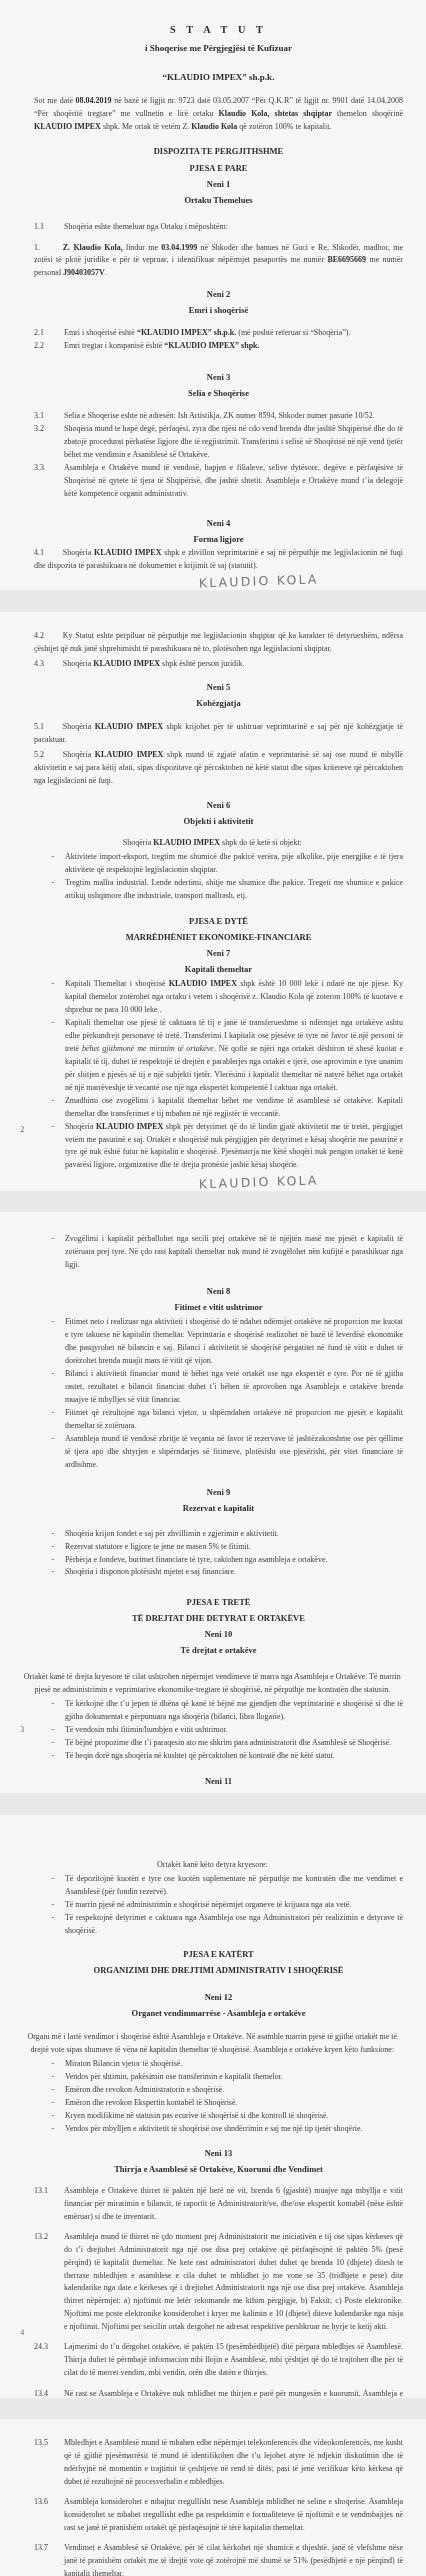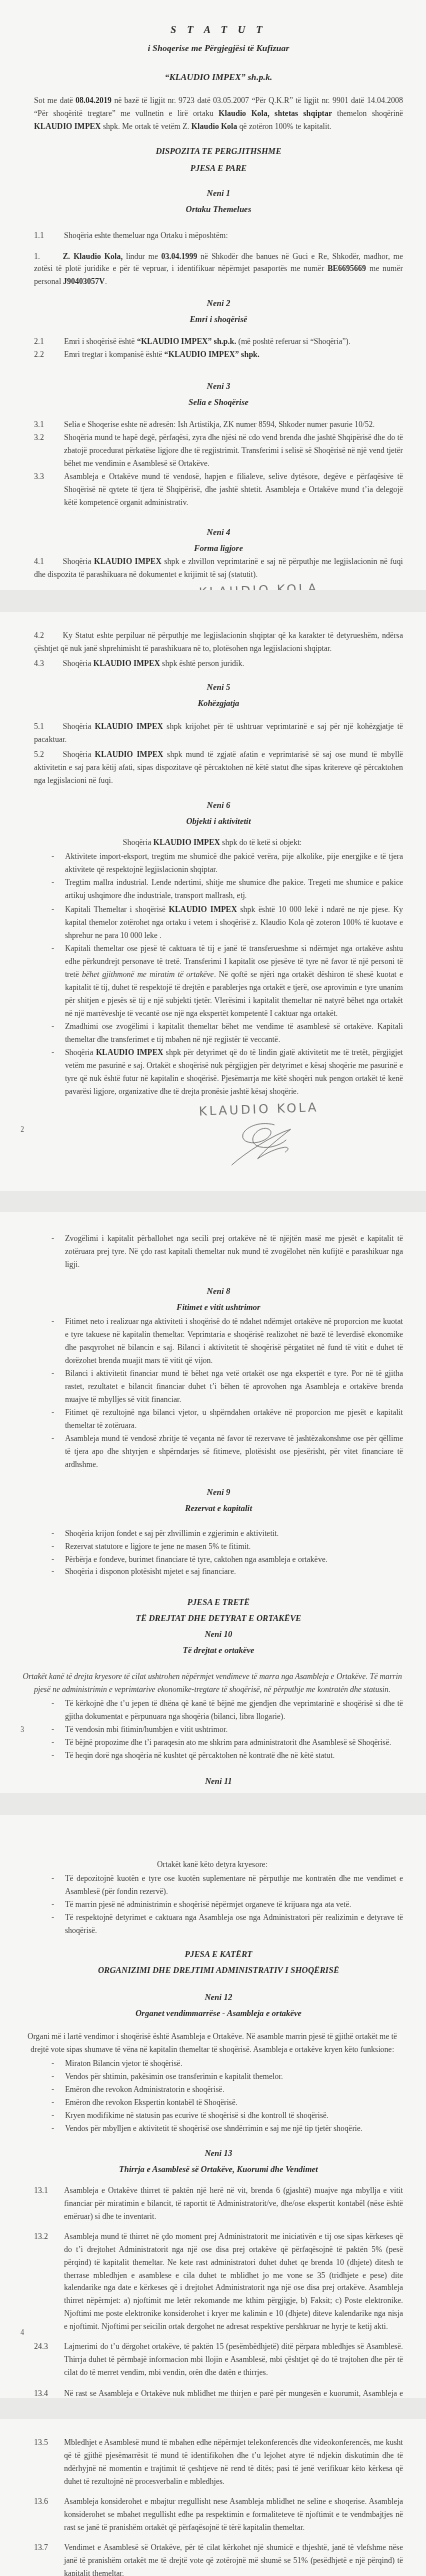--- a/index.html
+++ b/index.html
@@ -5,21 +5,21 @@
   html,body{margin:0;padding:0;}
   body{width:426px;background:#ffffff;padding-bottom:7.2px;font-family:"Liberation Serif",serif;}
   #doc{width:426px;}
   .page{position:relative;background:#f6f6f4;overflow:hidden;box-sizing:border-box;}
   .p1{height:590px}.p2{height:579px}.p3{height:581px}.p4{height:583px}.p5{height:578px}
   .pagegap{height:21.6px;background:#e9e9e7;}
   .page-inner{padding:20.6px 23px 0 34px;height:100%;box-sizing:border-box;overflow:hidden;}
   .p2 .page-inner{padding-top:18.5px}
   .p4 .page-inner{padding-top:13.4px}
   .p5 .page-inner{padding-top:17.5px}
-  .heading{text-align:center;font-weight:bold;color:#2d2d2d;font-style:italic;}
+  .heading{text-align:center;font-weight:bold;color:#2d2d2d;}
   .hline{font-size:8.5px;line-height:1.9;}
   .hline.title{font-size:10.3px;letter-spacing:4.1px;line-height:1.7;}
   .hline.subtitle{font-size:9px;line-height:1.8;}
   .para,.clause,.bitem{font-size:8px;line-height:1.62;color:#3e3e3e;text-align:justify;}
   .para.left{text-align:left;margin-top:31px;}
   .para.wide{margin-left:-12.4px;text-align:center;}
   .clause{display:flex;}
   .clause .cnum{flex:0 0 30px;}
   .clause .ctext{flex:1;}
   .clause.flat{display:block;}
@@ -48,21 +48,21 @@
           <div class="hline subtitle">i Shoqerise me Përgjegjësi të Kufizuar</div>
         </div>
         <div class="heading" style="margin-top: 12.4px;">
           <div class="hline subtitle">“KLAUDIO IMPEX” sh.p.k.</div>
         </div>
         <div class="para" style="margin-top: 10.3px;">Sot me datë <b>08.04.2019</b> në bazë të ligjit nr. 9723 datë 03.05.2007 “Për Q.K.R” të ligjit nr. 9901 datë 14.04.2008 “Për shoqëritë tregtare” me vullnetin e lirë ortaku <b>Klaudio Kola, shtetas shqiptar</b> themelon shoqërinë <b>KLAUDIO IMPEX</b> shpk. Me ortak të vetëm Z. <b>Klaudio Kola</b> që zotëron 100% te kapitalit.</div>
         <div class="heading" style="margin-top: 9.3px;">
           <div class="hline">DISPOZITA TE PERGJITHSHME</div>
           <div class="hline">PJESA E PARE</div>
         </div>
-        <div class="heading" style="margin-top: 9px;">
+        <div class="heading" style="margin-top: 0;">
           <div class="hline">Neni 1</div>
           <div class="hline">Ortaku Themelues</div>
         </div>
         <div class="clause" style="margin-top: 13.4px;">
           <span class="cnum">1.1</span>
           <span class="ctext">Shoqëria eshte themeluar nga Ortaku i mëposhtëm:</span>
         </div>
         <div class="clause flat" style="margin-top: 7.2px;"><span class="cnum">1.</span><span class="ctext"><b>Z. Klaudio Kola,</b> lindur me <b>03.04.1999</b> në Shkodër dhe banues në Guci e Re, Shkodër, madhor, me zotësi të plotë juridike e për të vepruar, i identifikuar nëpërmjet pasaportës me numër <b>BE6695669</b> me numër personal <b>J90403057V</b>.</span></div>
         <div class="heading" style="margin-top: 5.2px;">
           <div class="hline">Neni 2</div>
@@ -124,20 +124,26 @@
         <div class="bullets" style="margin-top: 1px;">
           <div class="bitem">
             <span class="dash">-</span>
             <span class="btext">Aktivitete import-eksport, tregtim me shumicë dhe pakicë verëra, pije alkolike, pije energjike e të tjera aktivitete që respektojnë legjislacionin shqiptar.</span>
           </div>
           <div class="bitem">
             <span class="dash">-</span>
             <span class="btext">Tregtim mallra industrial. Lende ndertimi, shitje me shumice dhe pakice. Tregeti me shumice e pakice artikuj ushqimore dhe industriale, transport mallrash, etj.</span>
           </div>
         </div>
+        <div class="heading" style="margin-top: 9.3px;">
+          <div class="hline">PJESA E DYTË</div>
+          <div class="hline">MARRËDHËNIET EKONOMIKE-FINANCIARE</div>
+          <div class="hline">Neni 7</div>
+          <div class="hline">Kapitali themeltar</div>
+        </div>
         <div class="bullets" style="margin-top: 1px;">
           <div class="bitem">
             <span class="dash">-</span>
             <span class="btext">Kapitali Themeltar i shoqërisë <b>KLAUDIO IMPEX</b> shpk është 10 000 lekë i ndarë ne nje pjese. Ky kapital themelor zotërohet nga ortaku i vetem i shoqërisë z. Klaudio Kola që zoteron 100% të kuotave e shprehur ne para 10 000 leke .</span>
           </div>
           <div class="bitem">
             <span class="dash">-</span>
             <span class="btext">Kapitali themeltar ose pjesë të caktuara të tij e janë të transferueshme si ndërmjet nga ortakëve ashtu edhe përkundrejt personave të tretë. Transferimi I kapitalit ose pjesëve të tyre në favor të një personi të tretë <i>bëhet gjithmonë me miratim të ortakëve</i>. Në qoftë se njëri nga ortakët dëshiron të shesë kuotat e kapitalit të tij, duhet të respektojë të drejtën e parablerjes nga ortakët e tjerë, ose aprovimin e tyre unanim për shitjen e pjesës së tij e një subjekti tjetër. Vlerësimi i kapitalit themeltar në natyrë bëhet nga ortakët në një marrëveshje të vecantë ose një nga ekspertët kompetentë I caktuar nga ortakët.</span>
           </div>
           <div class="bitem">
@@ -209,21 +215,21 @@
             <span class="dash">-</span>
             <span class="btext">Shoqëria i disponon plotësisht mjetet e saj financiare.</span>
           </div>
         </div>
         <div class="heading" style="margin-top: 14.4px;">
           <div class="hline">PJESA E TRETË</div>
           <div class="hline">TË DREJTAT DHE DETYRAT E ORTAKËVE</div>
           <div class="hline">Neni 10</div>
           <div class="hline">Të drejtat e ortakëve</div>
         </div>
-        <div class="para wide" style="margin-top: 12.4px; font-style: italic;">Ortakët kanë të drejta kryesore të cilat ushtrohen nëpërmjet vendimeve të marra nga Asambleja e Ortakëve. Të marrin pjesë ne administrimin e veprimtarive ekonomike-tregtare të shoqërisë, në përputhje me kontratën dhe statusin.</div>
+        <div class="para wide" style="margin-top: 12.4px;">Ortakët kanë të drejta kryesore të cilat ushtrohen nëpërmjet vendimeve të marra nga Asambleja e Ortakëve. Të marrin pjesë ne administrimin e veprimtarive ekonomike-tregtare të shoqërisë, në përputhje me kontratën dhe statusin.</div>
         <div class="bullets" style="margin-top: 1px;">
           <div class="bitem">
             <span class="dash">-</span>
             <span class="btext">Të kërkojnë dhe t’u jepen të dhëna që kanë të bëjnë me gjendjen dhe veprimtarinë e shoqërisë si dhe të gjitha dokumentat e përpunuara nga shoqëria (bilanci, libra llogarie).</span>
           </div>
           <div class="bitem">
             <span class="dash">-</span>
             <span class="btext">Të vendosin mbi fitimin/humbjen e vitit ushtrimor.</span>
           </div>
           <div class="bitem">

